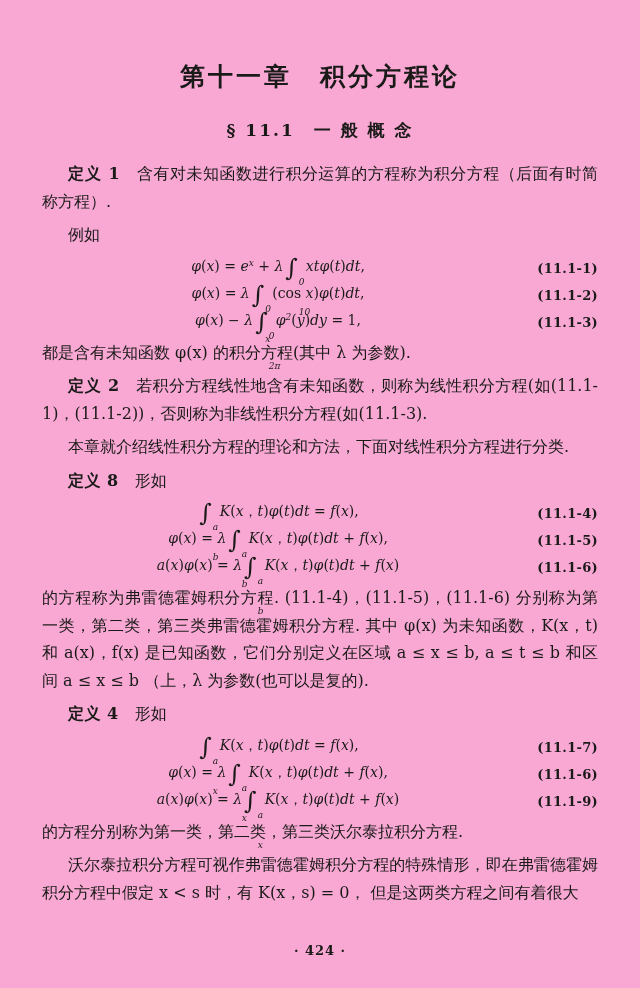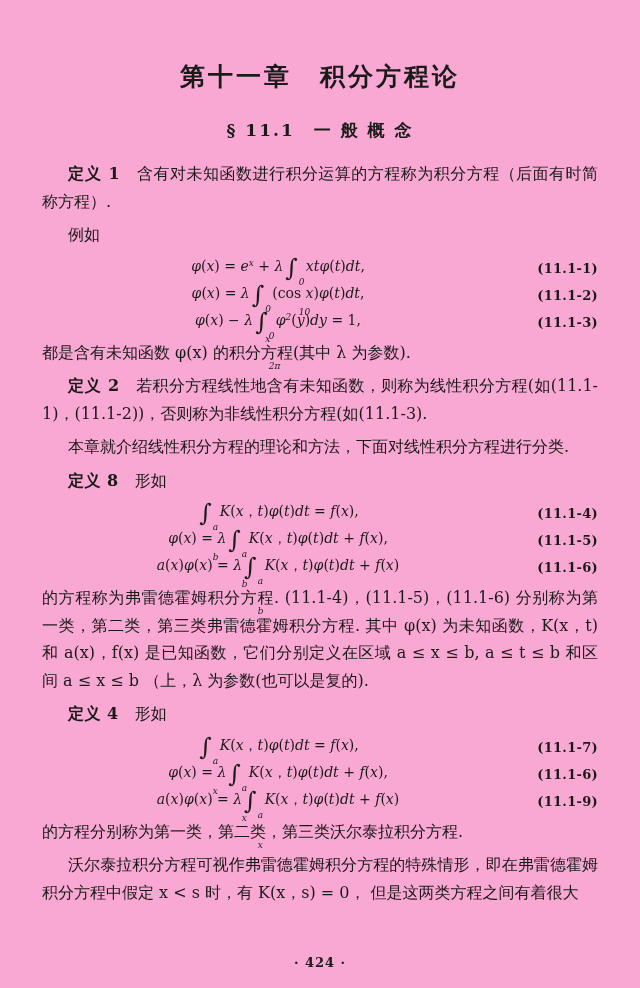--- a/index.html
+++ b/index.html
@@ -102,21 +102,21 @@
     position: absolute;
     left: 1px;
     top: 2px;
     white-space: nowrap;
   }
   .sup { font-size: 9px; vertical-align: 5px; font-style: italic; }
   .pad { padding: 0 7px 0 0; }
   .footer {
     position: absolute;
     left: 0;
-    bottom: 18px;
+    bottom: 30px;
     width: 640px;
     text-align: center;
     font-size: 13px;
     font-weight: bold;
     letter-spacing: 1px;
   }
 </style>
 </head>
 <body>
 

